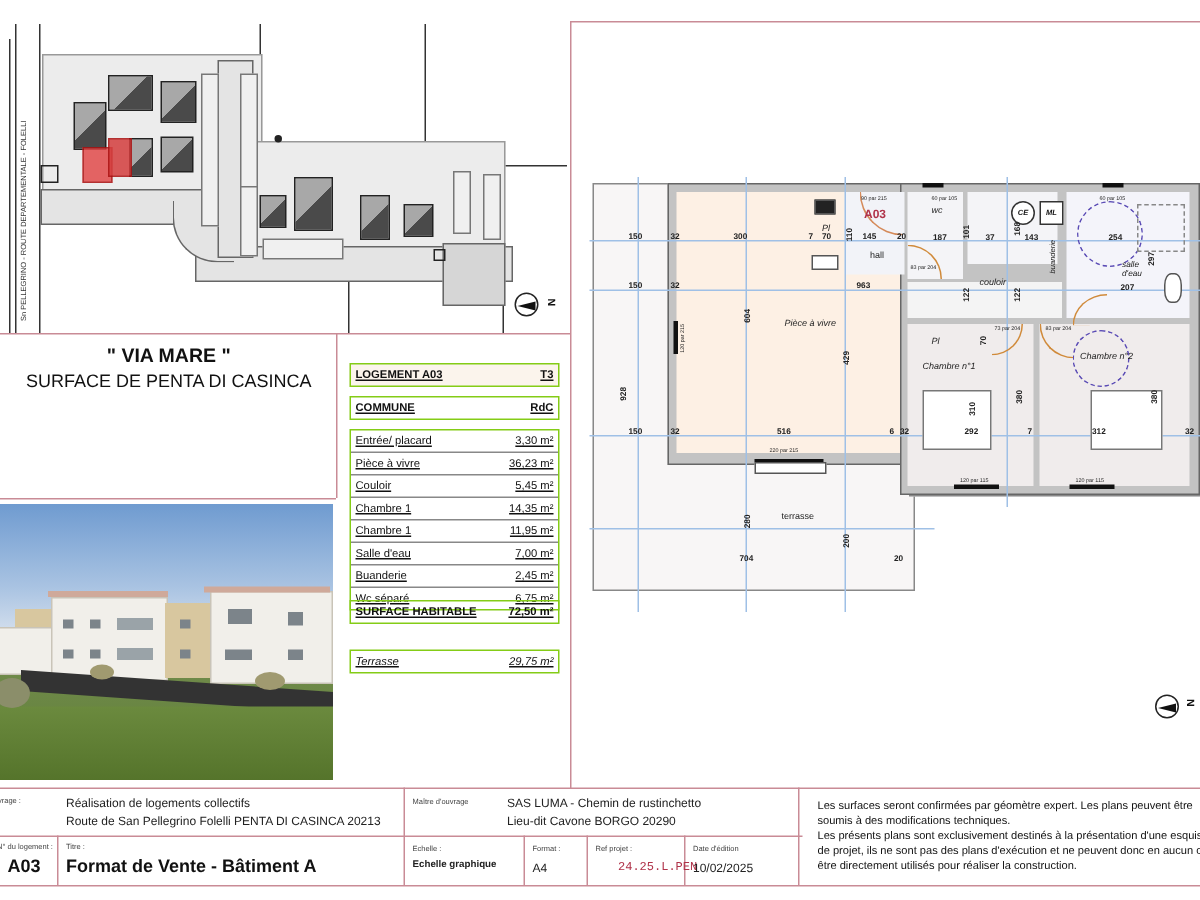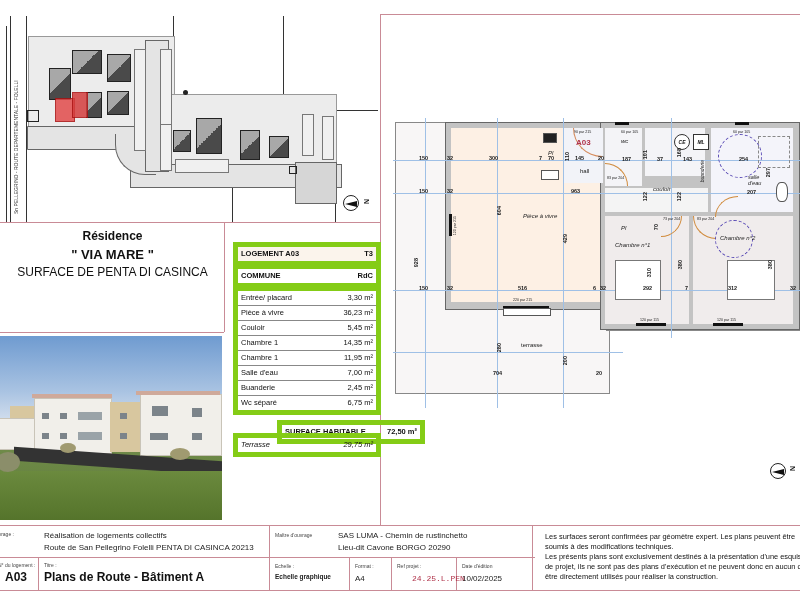--- a/index.html
+++ b/index.html
@@ -15,21 +15,21 @@
   .lot-line{position:absolute;background:#333;}
   .red{position:absolute;background:#e24c4c;opacity:.85;border:1px solid #a11;}
   .vert-txt{position:absolute;font-size:5px;color:#333;writing-mode:vertical-rl;transform:rotate(180deg);}
   
   #title-block{left:0;top:225px;width:225px;height:105px;text-align:center;}
   .t1{font-weight:bold;font-size:13px;margin-top:20px;}
   .t2{font-weight:bold;font-size:12px;margin-top:4px;}
   .t3{font-weight:bold;font-size:13px;margin-top:4px;}
   .t4{font-size:12px;margin-top:3px;}
   
-  .tbl{position:absolute;left:233px;width:138px;border:5px solid #84cc16;font-size:7.5px;}
+  .tbl{position:absolute;left:233px;width:138px;border:1px solid #84cc16;font-size:7.5px;text-decoration:underline;}
   .tbl .row{display:flex;justify-content:space-between;padding:0 3px;height:14px;line-height:14px;border-bottom:1px solid #888;}
   .tbl .row:last-child{border-bottom:none;}
   .bold{font-weight:bold;}
   .ital{font-style:italic;}
   
   #photo{left:0;top:336px;width:222px;height:184px;overflow:hidden;
     background:linear-gradient(180deg,#6f9bd0 0%,#a9c3e2 30%,#cfdcec 45%,#c8d3d9 52%,#6f8a49 62%,#5d7c36 100%);}
   .bldg{position:absolute;background:#f1efea;border:1px solid #c9c4b8;}
   .bldg-beige{position:absolute;background:#d8c79f;}
   .roofline{position:absolute;background:#cfa99a;height:4px;}
@@ -110,21 +110,20 @@
   <div class="roof" style="left:240px;top:116px;width:18px;height:28px;"></div>
   <div class="roof" style="left:269px;top:122px;width:18px;height:20px;"></div>
   <div class="abs" style="left:27px;top:96px;width:10px;height:10px;border:1px solid #222;"></div>
   <div class="abs" style="left:289px;top:152px;width:6px;height:6px;border:1px solid #222;"></div>
   <div class="abs" style="left:183px;top:76px;width:5px;height:5px;border-radius:50%;background:#222;"></div>
   <div class="north" style="left:343px;top:181px;"></div>
   <div class="n-letter" style="left:364px;top:184px;">N</div>
 </div>
 
 <div id="title-block" class="abs">
-  <div class="t2">Résidence</div>
   <div class="t3">" VIA MARE "</div>
   <div class="t4">SURFACE DE PENTA DI CASINCA</div>
 </div>
 
 <div class="tbl" style="top:242px;background:#fbf4ec;">
   <div class="row bold">
       <span>LOGEMENT A03</span>
       <span>T3</span>
     </div>
 </div>
@@ -161,21 +160,21 @@
     </div>
   <div class="row">
       <span>Buanderie</span>
       <span>2,45 m²</span>
     </div>
   <div class="row">
       <span>Wc séparé</span>
       <span>6,75 m²</span>
     </div>
 </div>
-<div class="tbl" style="top:420px;margin-left:44px;">
+<div class="tbl" style="top:400px;">
   <div class="row bold">
       <span>SURFACE HABITABLE</span>
       <span>72,50 m²</span>
     </div>
 </div>
 <div class="tbl" style="top:433px;">
   <div class="row ital">
       <span>Terrasse</span>
       <span>29,75 m²</span>
     </div>
@@ -344,21 +343,21 @@
 <div class="ftxt" style="left:44px;top:543px;">Route de San Pellegrino Folelli PENTA DI CASINCA 20213</div>
 
 <div class="lbl" style="left:275px;top:532px;">Maître d'ouvrage</div>
 <div class="ftxt" style="left:338px;top:531px;">SAS LUMA - Chemin de rustinchetto</div>
 <div class="ftxt" style="left:338px;top:543px;">Lieu-dit Cavone BORGO 20290</div>
 
 <div class="lbl" style="left:-2px;top:562px;">N° du logement :</div>
 <div class="fbig" style="left:5px;top:570px;">A03</div>
 
 <div class="lbl" style="left:44px;top:562px;">Titre :</div>
-<div class="fbig" style="left:44px;top:570px;">Plans de Route - Bâtiment A</div>
+<div class="fbig" style="left:44px;top:570px;">Format de Vente - Bâtiment A</div>
 
 <div class="lbl" style="left:275px;top:563px;">Echelle :</div>
 <div class="ftxt" style="left:275px;top:573px;font-size:6.5px;font-weight:bold;">Echelle graphique</div>
 
 <div class="lbl" style="left:355px;top:563px;">Format :</div>
 <div class="ftxt" style="left:355px;top:574px;">A4</div>
 
 <div class="lbl" style="left:397px;top:563px;">Ref projet :</div>
 <div class="ftxt" style="left:412px;top:574px;color:#b0334a;font-family:Liberation Mono, monospace;">24.25.L.PEN</div>
 

